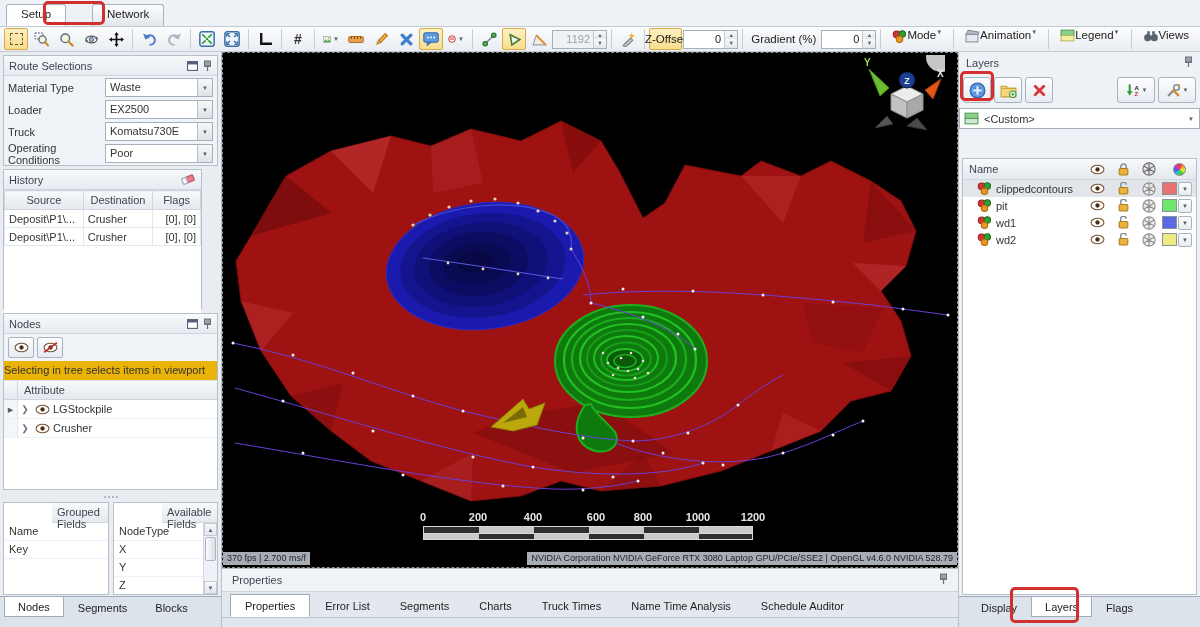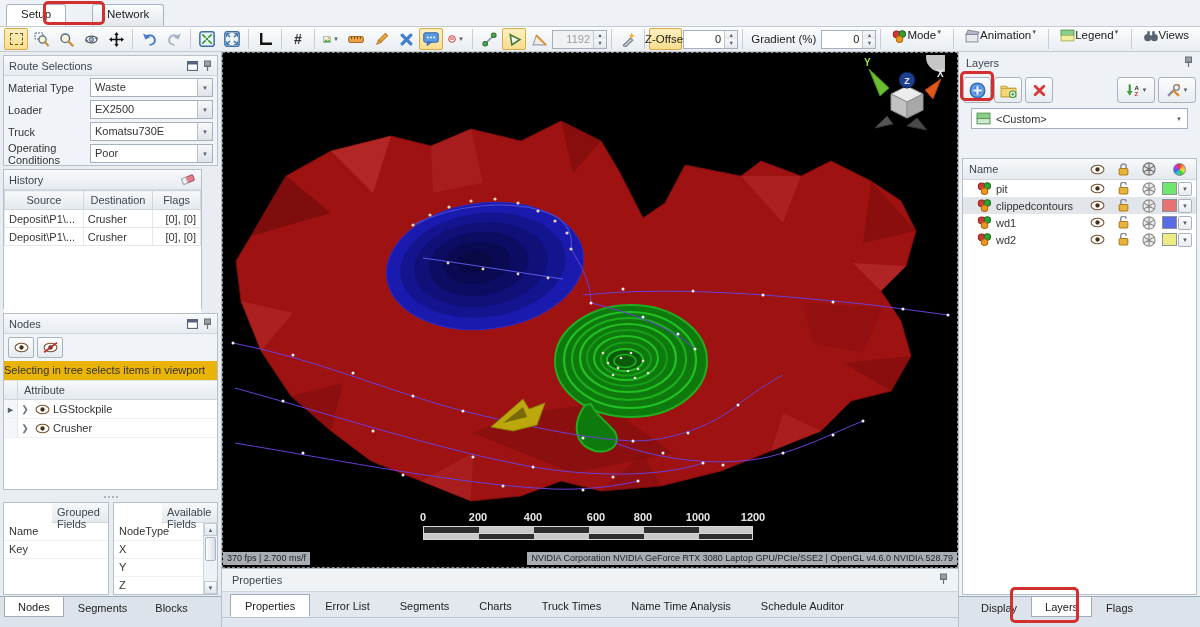--- a/index.html
+++ b/index.html
@@ -42,21 +42,21 @@
   .group-hd { height:20px; background:linear-gradient(#f7f9fb,#e7ebf0); border-bottom:1px solid #cfd6dd;
               display:flex; align-items:center; padding:0 5px; color:#3c4650; }
   .group-hd .ttl { flex:1; }
   .hd-ico { margin-left:5px; display:flex; }
 
   
   #left-panel { position:absolute; left:0; top:52px; width:222px; height:575px;
                 background:#e9edf2; border-right:1px solid #b6c0ca; }
   #route-group { position:absolute; left:3px; top:3px; width:215px; height:111px; background:#f0f3f7; }
   .rs-row { display:flex; align-items:center; height:21px; padding:0 4px; margin-top:1px; }
-  .rs-row .lbl { width:82px; flex:none; }
+  .rs-row .lbl { width:97px; flex:none; }
   .combo { flex:1; height:19px; border:1px solid #a6b0ba; background:#fff; display:flex; }
   .combo .txt { flex:1; padding:2px 4px; white-space:nowrap; overflow:hidden; }
   .combo .dd { width:15px; border-left:1px solid #b6c0ca; background:linear-gradient(#f6f7f9,#dfe3e8);
                display:flex; align-items:center; justify-content:center; }
   #history-group { position:absolute; left:3px; top:117px; width:199px; height:140px; }
   table.grid { border-collapse:collapse; width:100%; }
   table.grid th { font-weight:normal; background:linear-gradient(#f7f9fb,#e4e9ee);
                   border:1px solid #cfd6dd; height:19px; padding:0 3px; color:#3c4650; }
   table.grid td { border:1px solid #e2e7ec; height:18px; padding:0 4px; background:#fff; white-space:nowrap; overflow:hidden; }
   #history-body { height:96px; background:#fff; }
@@ -111,21 +111,21 @@
 
   
   #right-panel { position:absolute; left:958px; top:52px; width:242px; height:575px;
                  background:#eef1f5; border-left:1px solid #b6c0ca; }
   #layers-hd { height:22px; display:flex; align-items:center; padding:0 7px; color:#3c4650; }
   #layers-hd .ttl { flex:1; }
   #layers-toolbar { height:32px; display:flex; align-items:center; padding:0 4px; gap:3px; }
   .lbtn { width:28px; height:26px; border:1px solid #a9b3bd; border-radius:3px;
           background:linear-gradient(#fdfdfe,#e7ebf0); display:flex; align-items:center; justify-content:center; gap:2px; }
   .lbtn.wide { width:38px; }
-  #layers-combo { margin:2px 12px; height:21px; border:1px solid #a6b0ba; background:#fff;
+  #layers-combo { margin:2px 0; height:21px; border:1px solid #a6b0ba; background:#fff;
                   display:flex; align-items:center; padding-left:4px; gap:5px; }
   #layers-combo .txt { flex:1; }
   #layers-combo .dd { width:16px; align-self:stretch; display:flex; align-items:center; justify-content:center; }
   #layer-grid { position:absolute; left:3px; right:3px; top:106px; bottom:32px; border:1px solid #b6c0ca; background:#fff; }
   #layer-grid-hd { display:flex; align-items:center; height:21px; background:linear-gradient(#f7f9fb,#e4e9ee);
                    border-bottom:1px solid #cfd6dd; padding-left:6px; color:#3c4650; }
   #layer-grid-hd .name { flex:1; }
   .lcol { width:26px; flex:none; display:flex; align-items:center; justify-content:center; }
   .lcol.last { width:34px; }
   .layer-row { display:flex; align-items:center; height:17px; padding-left:14px; background:#fff; }
@@ -812,20 +812,52 @@
           <svg width="14" height="14" viewBox="0 0 12 12">
             <circle cx="6" cy="6" r="5.2" fill="#e4e4e4" stroke="#707070"></circle>
             <path d="M6,6 L6,0.8 M6,6 L10.5,3.4 M6,6 L10.5,8.6 M6,6 L6,11.2 M6,6 L1.5,8.6 M6,6 L1.5,3.4" stroke="#707070"></path>
           </svg>
         </span>
       <span class="lcol last">
           <span class="wheel"></span>
         </span>
     </div>
 
+    <div class="layer-row selected">
+      <svg width="15" height="15" viewBox="0 0 14 14">
+          <circle cx="4.4" cy="5" r="3.2" fill="#d83434" stroke="#a02020"></circle>
+          <circle cx="9.6" cy="4.6" r="3" fill="#30a030" stroke="#1e701e"></circle>
+          <circle cx="7" cy="9.6" r="3" fill="#e89820" stroke="#b06a10"></circle>
+        </svg>
+      <span class="name">clippedcontours</span>
+      <span class="lcol">
+          <svg width="15" height="11" viewBox="0 0 14 10">
+            <ellipse cx="7" cy="5" rx="6" ry="4" fill="#fff" stroke="#7a5230"></ellipse>
+            <circle cx="7" cy="5" r="2" fill="#4a2e14"></circle>
+          </svg>
+        </span>
+      <span class="lcol">
+          <svg width="13" height="13" viewBox="0 0 12 12">
+            <path d="M3.5,5 V3 a2.5,2.5 0 0 1 5,-0.5" fill="none" stroke="#8a8f96" stroke-width="1.4"></path>
+            <rect x="2" y="5" width="8" height="6" rx="1" fill="#e8b33d" stroke="#b07d1e"></rect>
+          </svg>
+        </span>
+      <span class="lcol">
+          <svg width="14" height="14" viewBox="0 0 12 12">
+            <circle cx="6" cy="6" r="5.2" fill="#ededed" stroke="#909090"></circle>
+            <path d="M6,6 L6,0.8 M6,6 L10.5,3.4 M6,6 L10.5,8.6 M6,6 L6,11.2 M6,6 L1.5,8.6 M6,6 L1.5,3.4" stroke="#909090"></path>
+          </svg>
+        </span>
+      <span class="swatch-wrap">
+          <span class="swatch" style="background: rgb(232, 114, 114);"></span>
+          <span class="sw-dd">
+            <span class="caret">▼</span>
+          </span>
+        </span>
+    </div>
     <div class="layer-row">
       <svg width="15" height="15" viewBox="0 0 14 14">
           <circle cx="4.4" cy="5" r="3.2" fill="#d83434" stroke="#a02020"></circle>
           <circle cx="9.6" cy="4.6" r="3" fill="#30a030" stroke="#1e701e"></circle>
           <circle cx="7" cy="9.6" r="3" fill="#e89820" stroke="#b06a10"></circle>
         </svg>
       <span class="name">pit</span>
       <span class="lcol">
           <svg width="15" height="11" viewBox="0 0 14 10">
             <ellipse cx="7" cy="5" rx="6" ry="4" fill="#fff" stroke="#7a5230"></ellipse>
@@ -844,52 +876,20 @@
             <path d="M6,6 L6,0.8 M6,6 L10.5,3.4 M6,6 L10.5,8.6 M6,6 L6,11.2 M6,6 L1.5,8.6 M6,6 L1.5,3.4" stroke="#909090"></path>
           </svg>
         </span>
       <span class="swatch-wrap">
           <span class="swatch" style="background: rgb(109, 232, 109);"></span>
           <span class="sw-dd">
             <span class="caret">▼</span>
           </span>
         </span>
     </div>
-    <div class="layer-row selected">
-      <svg width="15" height="15" viewBox="0 0 14 14">
-          <circle cx="4.4" cy="5" r="3.2" fill="#d83434" stroke="#a02020"></circle>
-          <circle cx="9.6" cy="4.6" r="3" fill="#30a030" stroke="#1e701e"></circle>
-          <circle cx="7" cy="9.6" r="3" fill="#e89820" stroke="#b06a10"></circle>
-        </svg>
-      <span class="name">clippedcontours</span>
-      <span class="lcol">
-          <svg width="15" height="11" viewBox="0 0 14 10">
-            <ellipse cx="7" cy="5" rx="6" ry="4" fill="#fff" stroke="#7a5230"></ellipse>
-            <circle cx="7" cy="5" r="2" fill="#4a2e14"></circle>
-          </svg>
-        </span>
-      <span class="lcol">
-          <svg width="13" height="13" viewBox="0 0 12 12">
-            <path d="M3.5,5 V3 a2.5,2.5 0 0 1 5,-0.5" fill="none" stroke="#8a8f96" stroke-width="1.4"></path>
-            <rect x="2" y="5" width="8" height="6" rx="1" fill="#e8b33d" stroke="#b07d1e"></rect>
-          </svg>
-        </span>
-      <span class="lcol">
-          <svg width="14" height="14" viewBox="0 0 12 12">
-            <circle cx="6" cy="6" r="5.2" fill="#ededed" stroke="#909090"></circle>
-            <path d="M6,6 L6,0.8 M6,6 L10.5,3.4 M6,6 L10.5,8.6 M6,6 L6,11.2 M6,6 L1.5,8.6 M6,6 L1.5,3.4" stroke="#909090"></path>
-          </svg>
-        </span>
-      <span class="swatch-wrap">
-          <span class="swatch" style="background: rgb(232, 114, 114);"></span>
-          <span class="sw-dd">
-            <span class="caret">▼</span>
-          </span>
-        </span>
-    </div>
     <div class="layer-row">
       <svg width="15" height="15" viewBox="0 0 14 14">
           <circle cx="4.4" cy="5" r="3.2" fill="#d83434" stroke="#a02020"></circle>
           <circle cx="9.6" cy="4.6" r="3" fill="#30a030" stroke="#1e701e"></circle>
           <circle cx="7" cy="9.6" r="3" fill="#e89820" stroke="#b06a10"></circle>
         </svg>
       <span class="name">wd1</span>
       <span class="lcol">
           <svg width="15" height="11" viewBox="0 0 14 10">
             <ellipse cx="7" cy="5" rx="6" ry="4" fill="#fff" stroke="#7a5230"></ellipse>

